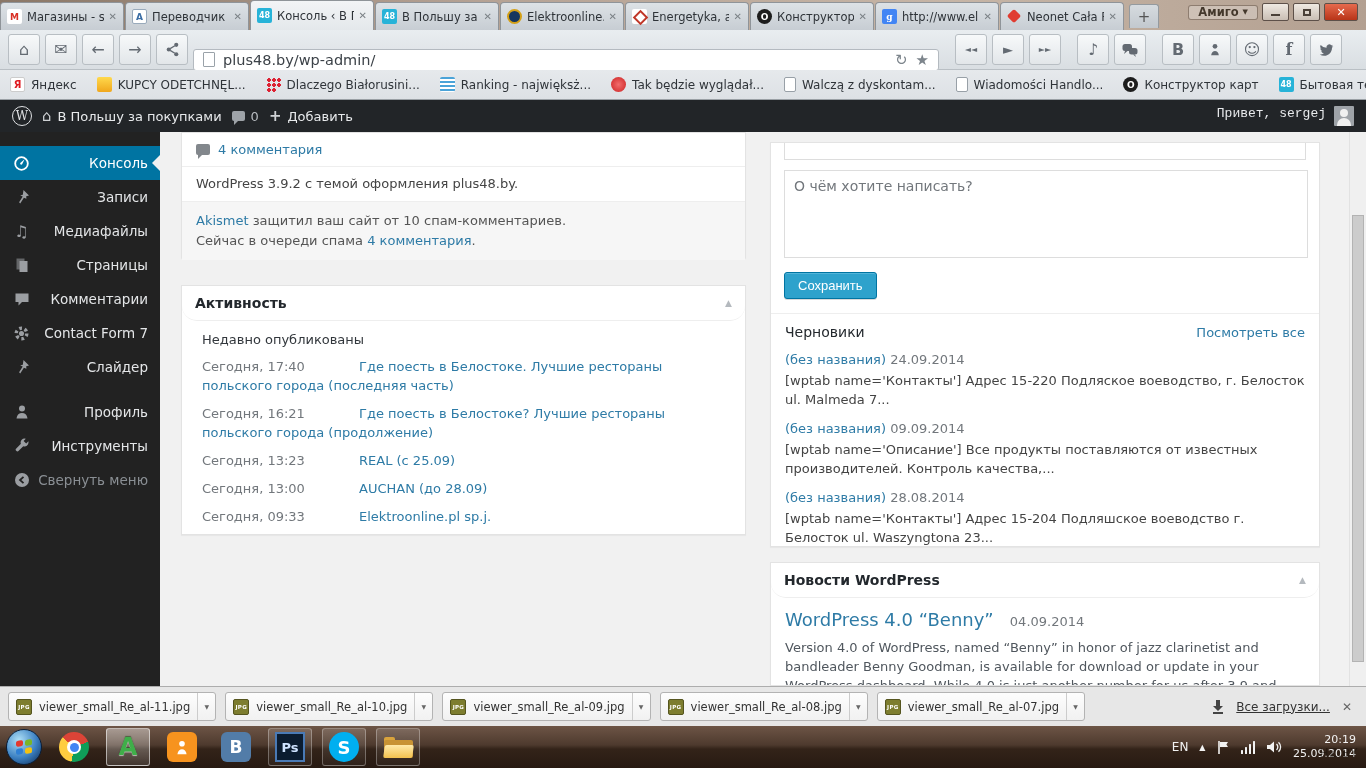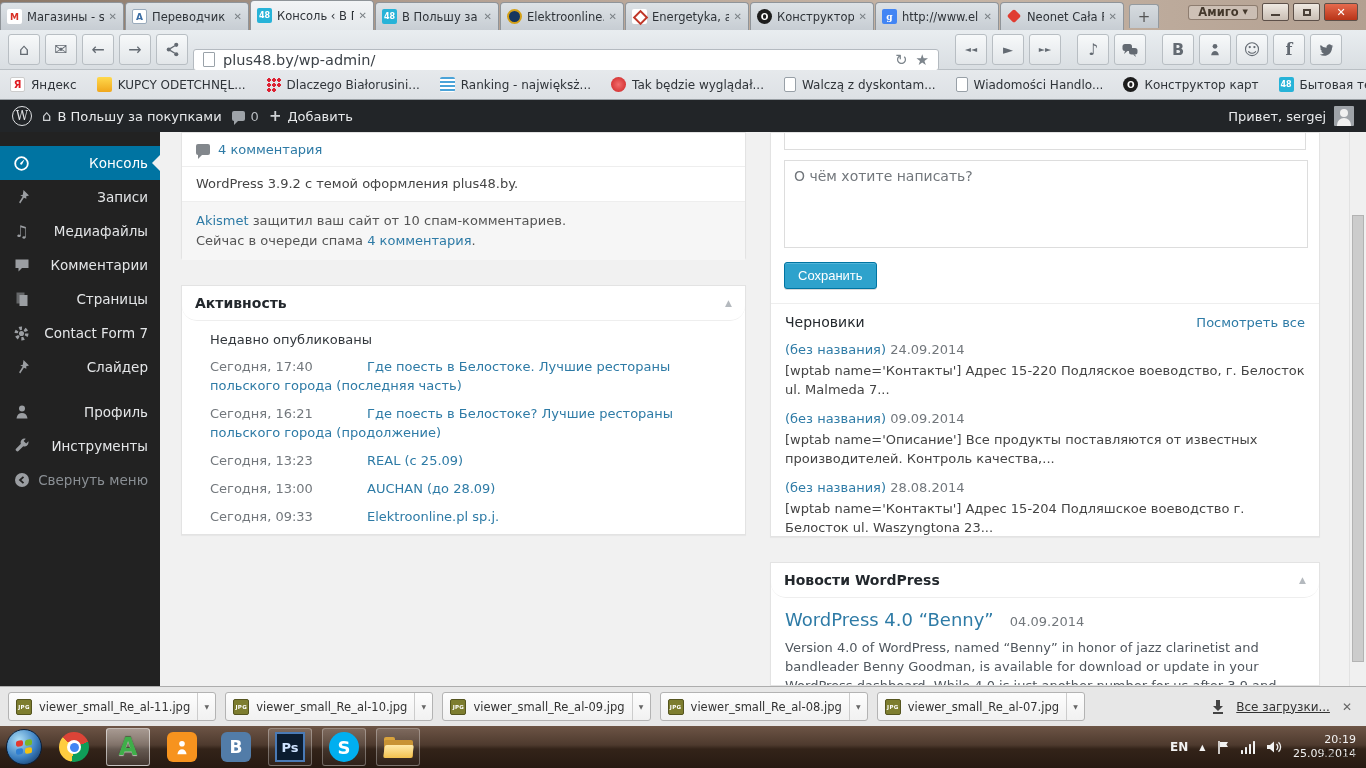--- a/index.html
+++ b/index.html
@@ -88,21 +88,21 @@
   .wplogo{width:20px;height:20px;border:1.5px solid #dfe1e3;border-radius:50%;
     display:flex;align-items:center;justify-content:center;
     font-family:"DejaVu Serif",serif;font-size:12px;color:#dfe1e3;}
   .ab-item{display:flex;align-items:center;gap:6px;}
   .ab-home{font-size:15px;color:#cfd2d5;}
   .bub{width:13px;height:10px;background:#9ea3a8;border-radius:2px;position:relative;}
   .bub::after{content:"";position:absolute;left:2px;bottom:-4px;border:3px solid transparent;
     border-top-color:#9ea3a8;border-left-color:#9ea3a8;}
   .ab-count{color:#b8bcc0;}
   .ab-plus{color:#cfd2d5;font-size:15px;font-weight:bold;}
-  .ab-right{margin-left:auto;display:flex;align-items:center;gap:8px;}
+  .ab-right{margin-left:auto;display:flex;gap:8px;font-family:Liberation Mono, monospace;}
   .avatar{width:20px;height:20px;background:#9ea3a8;border-radius:1px;position:relative;overflow:hidden;}
   .avatar::before{content:"";position:absolute;left:6px;top:3px;width:8px;height:8px;border-radius:50%;background:#f0f0f0;}
   .avatar::after{content:"";position:absolute;left:3px;top:12px;width:14px;height:10px;border-radius:7px 7px 0 0;background:#f0f0f0;}
 
   
   .content{position:absolute;left:0;top:132px;width:100%;height:554px;background:#f1f1f1;}
   .wpsidebar{position:absolute;left:0;top:0;bottom:0;width:160px;background:#222;padding-top:14px;}
   .mi{position:relative;height:34px;display:flex;align-items:center;gap:2px;padding:0 12px;
     color:#e4e6e8;font-size:13.5px;justify-content:space-between;}
   .mi .mico{width:19px;height:19px;color:#9b9ea2;display:flex;align-items:center;justify-content:center;font-size:16px;flex:none;}
@@ -122,26 +122,26 @@
 
   #w-glance{left:21px;top:0;width:565px;height:126px;}
   .gl-row1{display:flex;align-items:center;gap:8px;padding:9px 14px;border-bottom:1px solid #eee;}
   .gl-bub{width:14px;height:11px;background:#82878c;border-radius:2px;position:relative;}
   .gl-bub::after{content:"";position:absolute;left:2px;bottom:-4px;border:3px solid transparent;
     border-top-color:#82878c;border-left-color:#82878c;}
   .gl-row2{padding:9px 14px 10px;color:#444;}
   .gl-sub{background:#f6f6f6;border-top:1px solid #eee;padding:9px 14px;line-height:20px;color:#555;}
 
   #w-activity{left:21px;top:153px;width:565px;height:250px;}
-  .act-body{padding:11px 28px;}
+  .act-body{padding:11px 20px;}
   .act-sub{color:#32373c;margin:0 0 10px;}
   .act-row{margin:0 0 9px;line-height:19px;}
   .act-time{display:inline-block;width:157px;color:#72777c;vertical-align:top;}
 
-  #w-quick{left:610px;top:0;width:550px;height:405px;}
+  #w-quick{left:610px;top:10px;width:550px;height:405px;}
   .qp-title{height:17px;margin:0 13px;border:1px solid #ddd;border-top:none;}
   .qp-area{display:block;width:524px;height:88px;margin:10px 13px 0;border:1px solid #ddd;
     padding:7px 9px;font:14px "DejaVu Sans",sans-serif;color:#444;resize:none;outline:none;}
   .qp-area::placeholder{color:#72777c;opacity:1;}
   .qp-save{margin:14px 13px;display:inline-block;background:#2ea2cc;border:1px solid #0074a2;
     border-radius:3px;color:#fff;font-size:13px;padding:5px 13px;
     box-shadow:inset 0 1px 0 rgba(120,200,230,.5),0 1px 0 rgba(0,0,0,.15);}
   .drafts{border-top:1px solid #eee;padding:10px 14px;}
   .dr-head{display:flex;align-items:center;margin-bottom:4px;}
   .dr-title{font-size:14px;color:#23282d;}
@@ -199,21 +199,21 @@
   .pssq{width:30px;height:30px;background:#0b1c30;border:2px solid #4a7ab5;color:#cfe3ff;font-size:13px;font-weight:bold;
     display:flex;align-items:center;justify-content:center;}
   .sksq{width:30px;height:30px;border-radius:50%;background:#00aff0;color:#fff;font-weight:bold;font-size:18px;
     display:flex;align-items:center;justify-content:center;}
   .folder{width:29px;height:21px;position:relative;}
   .folder .fb{position:absolute;left:0;top:0;width:11px;height:7px;background:#d9a33c;border-radius:2px 2px 0 0;}
   .folder .bk{position:absolute;left:0;top:3px;right:0;bottom:0;background:#c89334;border-radius:2px;}
   .folder .ft{position:absolute;left:0;bottom:0;right:0;height:13px;border-radius:2px;
     background:linear-gradient(#ffeaa9,#f2c14e);transform:skewX(-8deg);}
   .tray{margin-left:auto;display:flex;align-items:center;gap:11px;color:#f2f2f2;padding-right:4px;}
-  .tray .lang{font-size:12px;font-weight:bold;}
+  .tray .lang{font-size:12px;}
   .tray .up{font-size:8px;}
   .bars{display:flex;align-items:flex-end;gap:1.5px;height:13px;}
   .bars i{width:2.5px;background:#f2f2f2;border-radius:.5px;}
   .clock{text-align:right;font-size:11px;line-height:14px;position:relative;}
   .wm{position:absolute;right:-2px;bottom:1px;font-size:12px;color:rgba(25,18,12,.55);letter-spacing:.5px;}
 </style>
 </head>
 <body>
 
 <div class="screen">
@@ -433,33 +433,33 @@
           </span>
         <span>Записи</span>
       </div>
       <div class="mi">
         <span class="mico">♫</span>
         <span>Медиафайлы</span>
       </div>
       <div class="mi">
         <span class="mico">
           <svg width="16" height="16" viewBox="0 0 16 16">
-              <path fill="currentColor" d="M1.5 2.5h13v8.5H8l-3.5 3.5V11h-3z"></path>
-            </svg>
-          </span>
-        <span>Комментарии</span>
-      </div>
-      <div class="mi">
-        <span class="mico">
-          <svg width="16" height="16" viewBox="0 0 16 16">
               <rect x="2.5" y="1.5" width="8" height="11" fill="currentColor" opacity=".55"></rect>
               <rect x="5.5" y="4" width="8" height="11" fill="currentColor"></rect>
             </svg>
           </span>
         <span>Страницы</span>
+      </div>
+      <div class="mi">
+        <span class="mico">
+          <svg width="16" height="16" viewBox="0 0 16 16">
+              <path fill="currentColor" d="M1.5 2.5h13v8.5H8l-3.5 3.5V11h-3z"></path>
+            </svg>
+          </span>
+        <span>Комментарии</span>
       </div>
       <div class="mi">
         <span class="mico">
           <svg width="17" height="17" viewBox="0 0 16 16">
               <circle cx="8" cy="8" r="5" fill="none" stroke="currentColor" stroke-width="3.2" stroke-dasharray="2.6 2.6"></circle>
               <circle cx="8" cy="8" r="2.4" fill="currentColor"></circle>
             </svg>
           </span>
         <span>Contact Form 7</span>
       </div>

